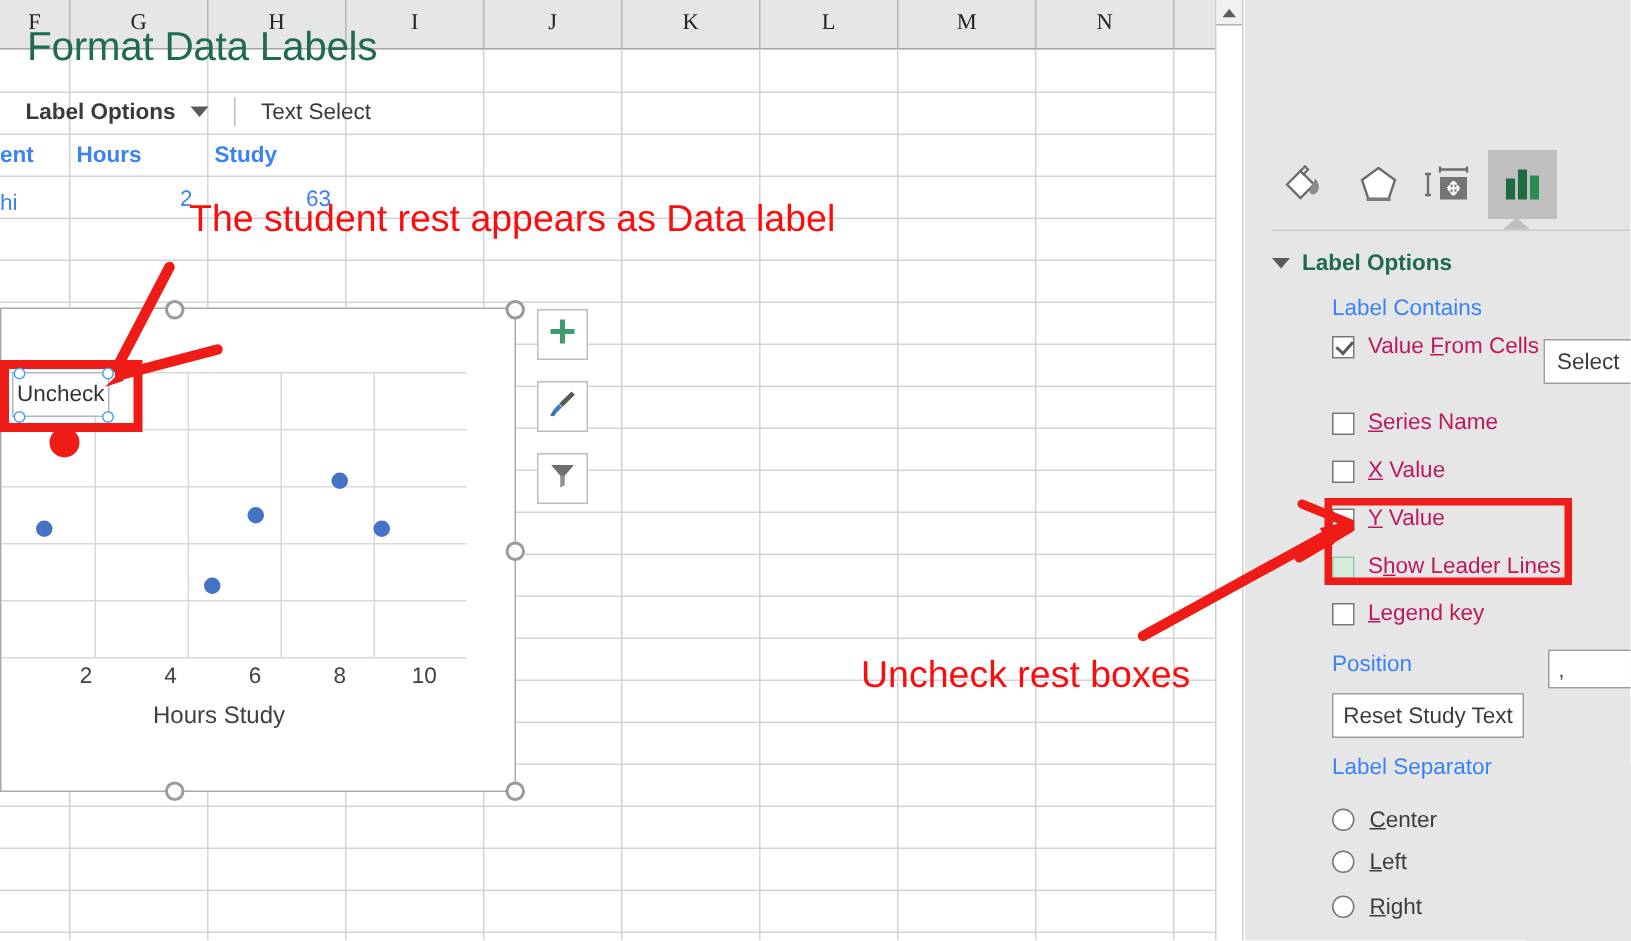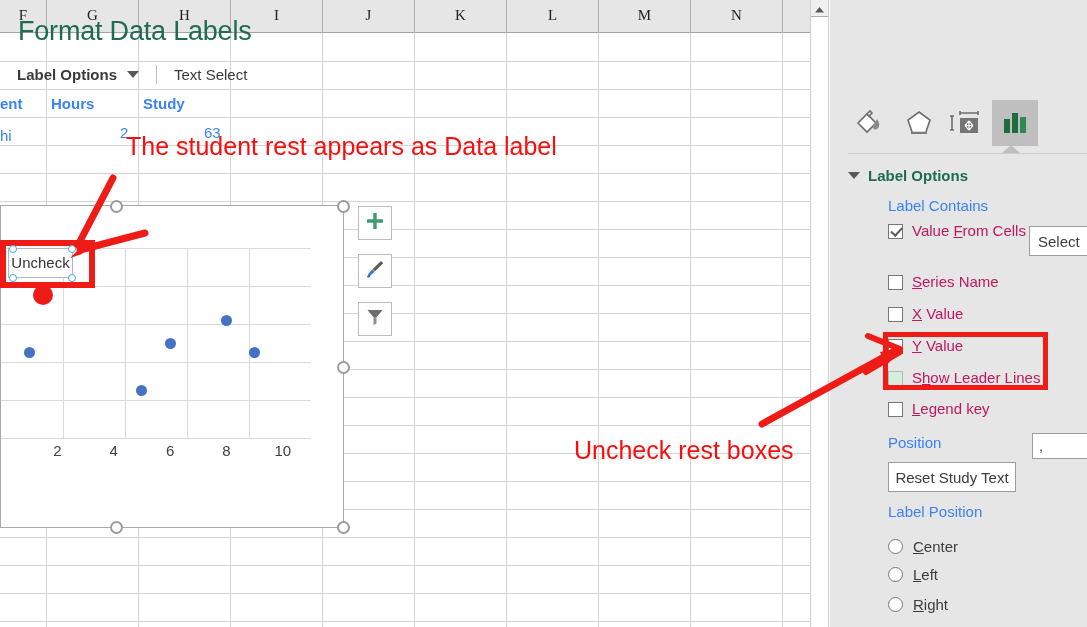--- a/index.html
+++ b/index.html
@@ -349,20 +349,21 @@
         <div class="plot-h" style="top: 76px;"></div>
         <div class="plot-h" style="top: 114px;"></div>
         <div class="plot-h" style="top: 152px;"></div>
         <div class="plot-h" style="top: 190px;"></div>
         <div class="dot" style="left: 140.909px; top: 142.5px; background: rgb(68, 114, 196);"></div>
         <div class="dot" style="left: 169.091px; top: 95px; background: rgb(68, 114, 196);"></div>
         <div class="dot" style="left: 225.455px; top: 72.2px; background: rgb(68, 114, 196);"></div>
         <div class="dot" style="left: 253.636px; top: 104.5px; background: rgb(68, 114, 196);"></div>
         <div class="dot" style="left: 28.1818px; top: 104.5px; background: rgb(68, 114, 196);"></div>
       </div>
+    <div id="x-axis-title">Hours Study</div>
   <div class="xtick" style="left: 56.3636px;">2</div>
       <div class="xtick" style="left: 112.727px;">4</div>
       <div class="xtick" style="left: 169.091px;">6</div>
       <div class="xtick" style="left: 225.455px;">8</div>
       <div class="xtick" style="left: 281.818px;">10</div>
     </div>
 
   <div class="chart-handle" style="left:110px; top:200px;"></div>
   <div class="chart-handle" style="left:337px; top:200px;"></div>
   <div class="chart-handle" style="left:337px; top:361px;"></div>
@@ -507,21 +508,21 @@
     </div>
   </div>
 
 <div id="select-range-btn">Select</div>
 
 <div class="pane-sub" style="left:888px; top:434px;">Position</div>
 <div id="separator-input">,</div>
 
 <div id="reset-label-btn">Reset Study Text</div>
 
-<div class="pane-sub" style="left:888px; top:503px;">Label Position</div>
+<div class="pane-sub" style="left:888px; top:503px;">Label Separator</div>
 
 <div id="radio-layer">
     <div class="radio-row" style="top: 538px;">
       <span class="radio"></span>
       <span><u>C</u>enter</span>
     </div>
     <div class="radio-row" style="top: 566px;">
       <span class="radio"></span>
       <span><u>L</u>eft</span>
     </div>

